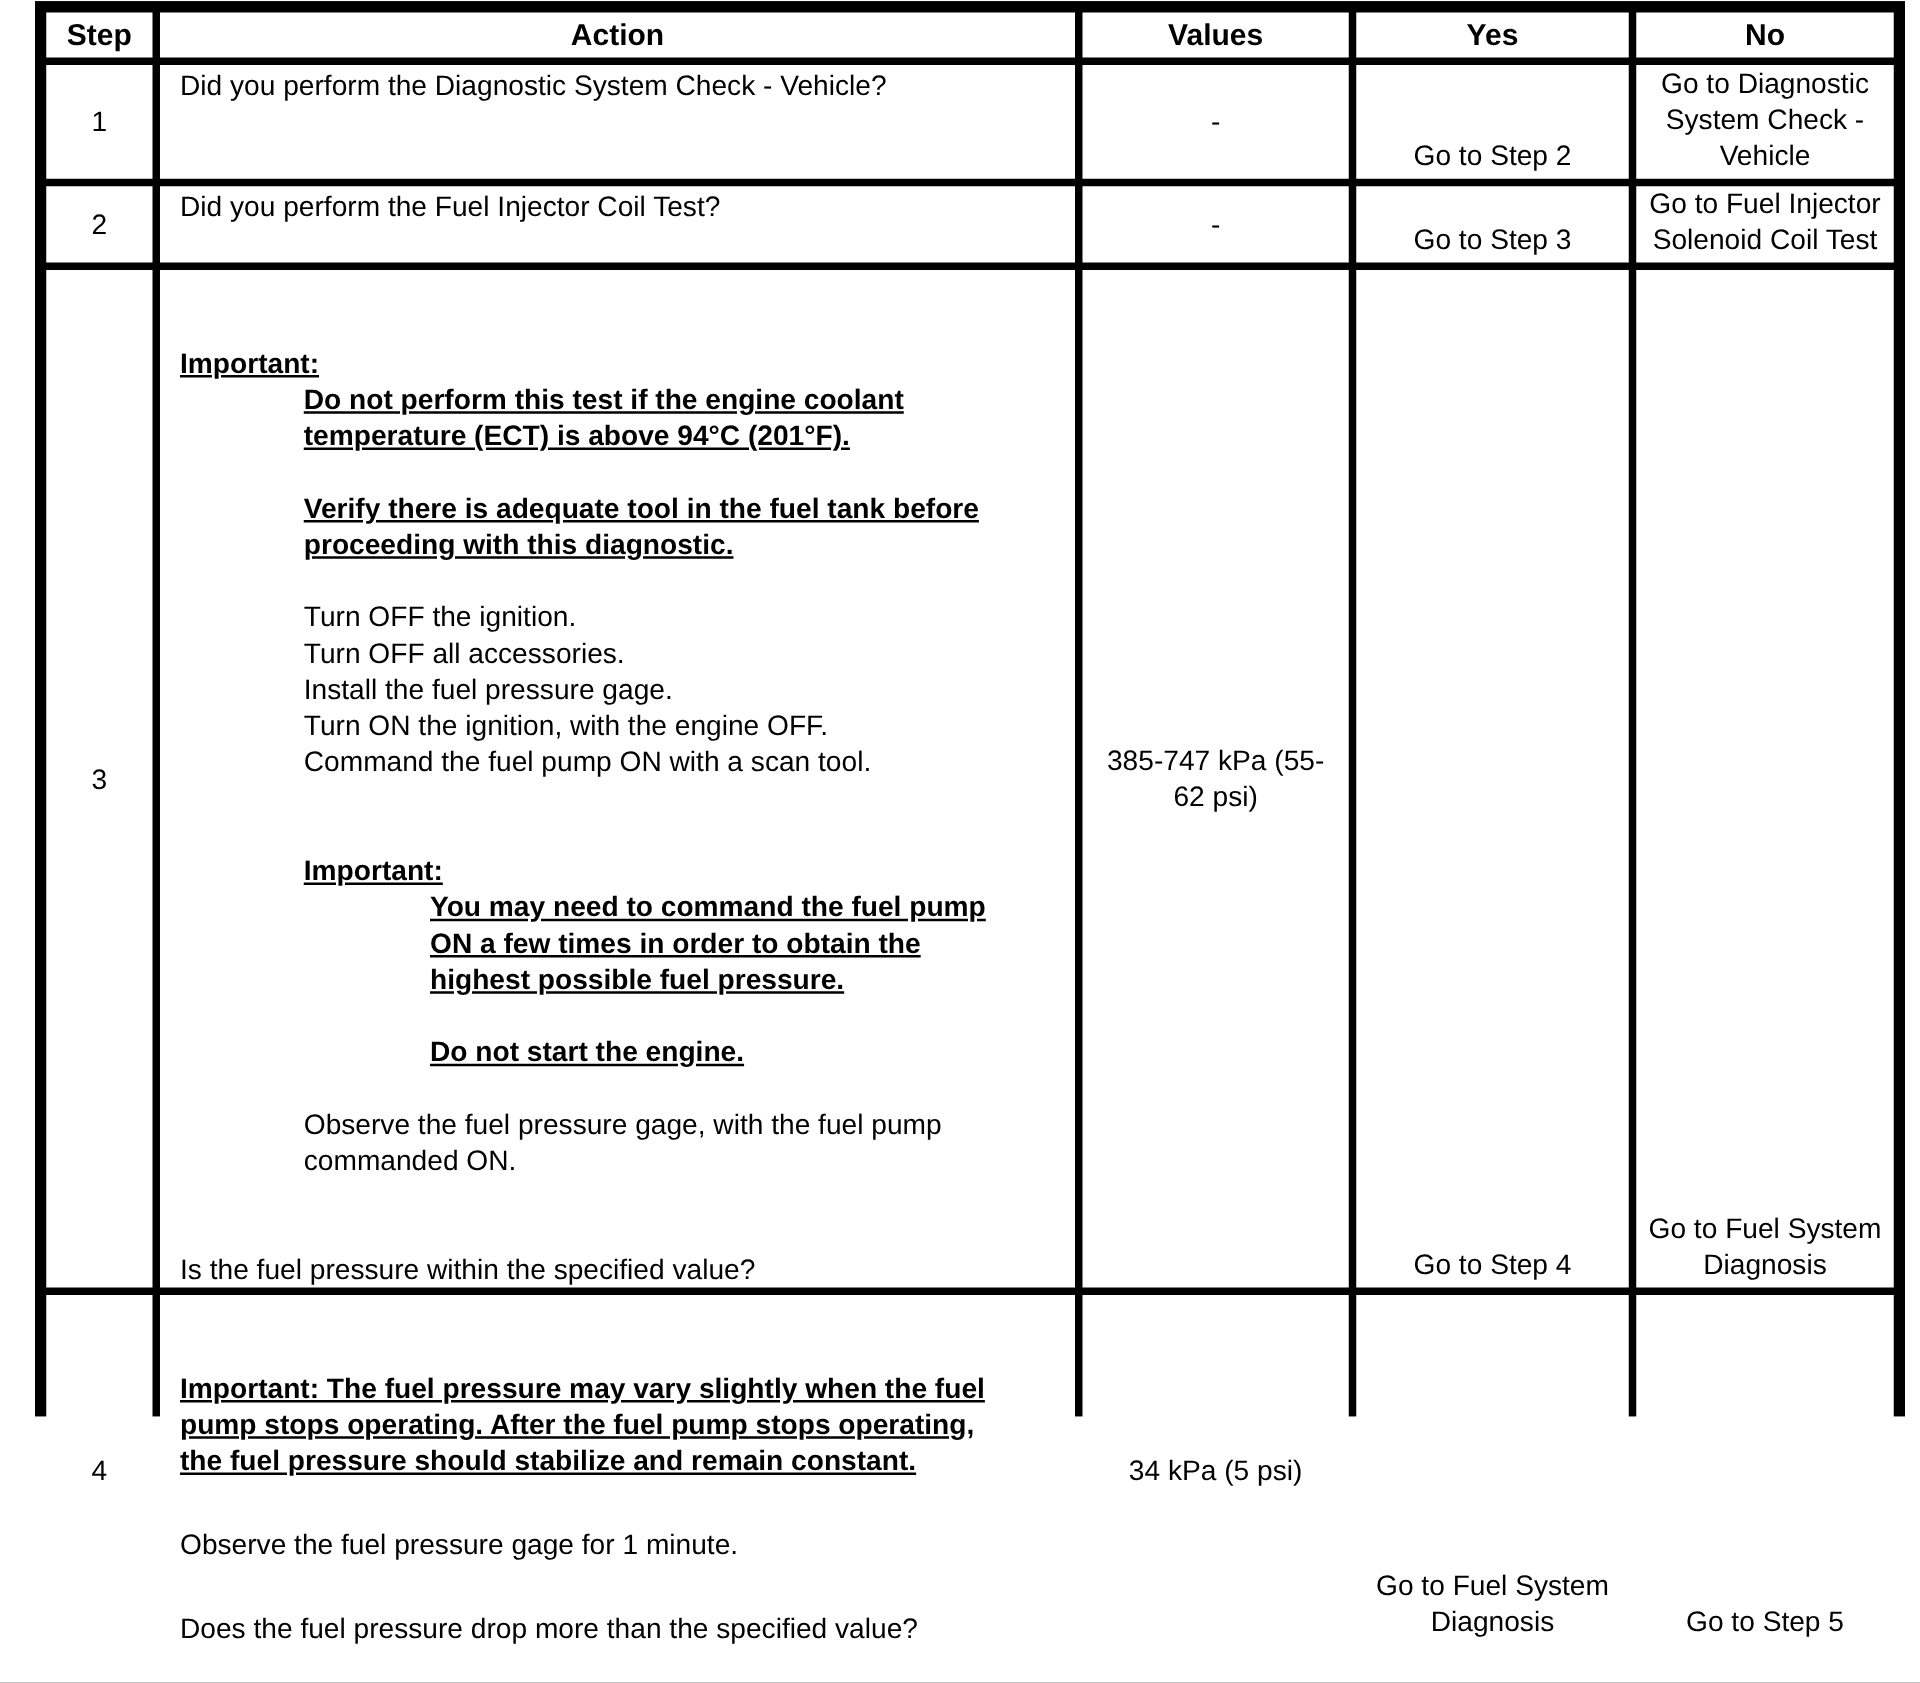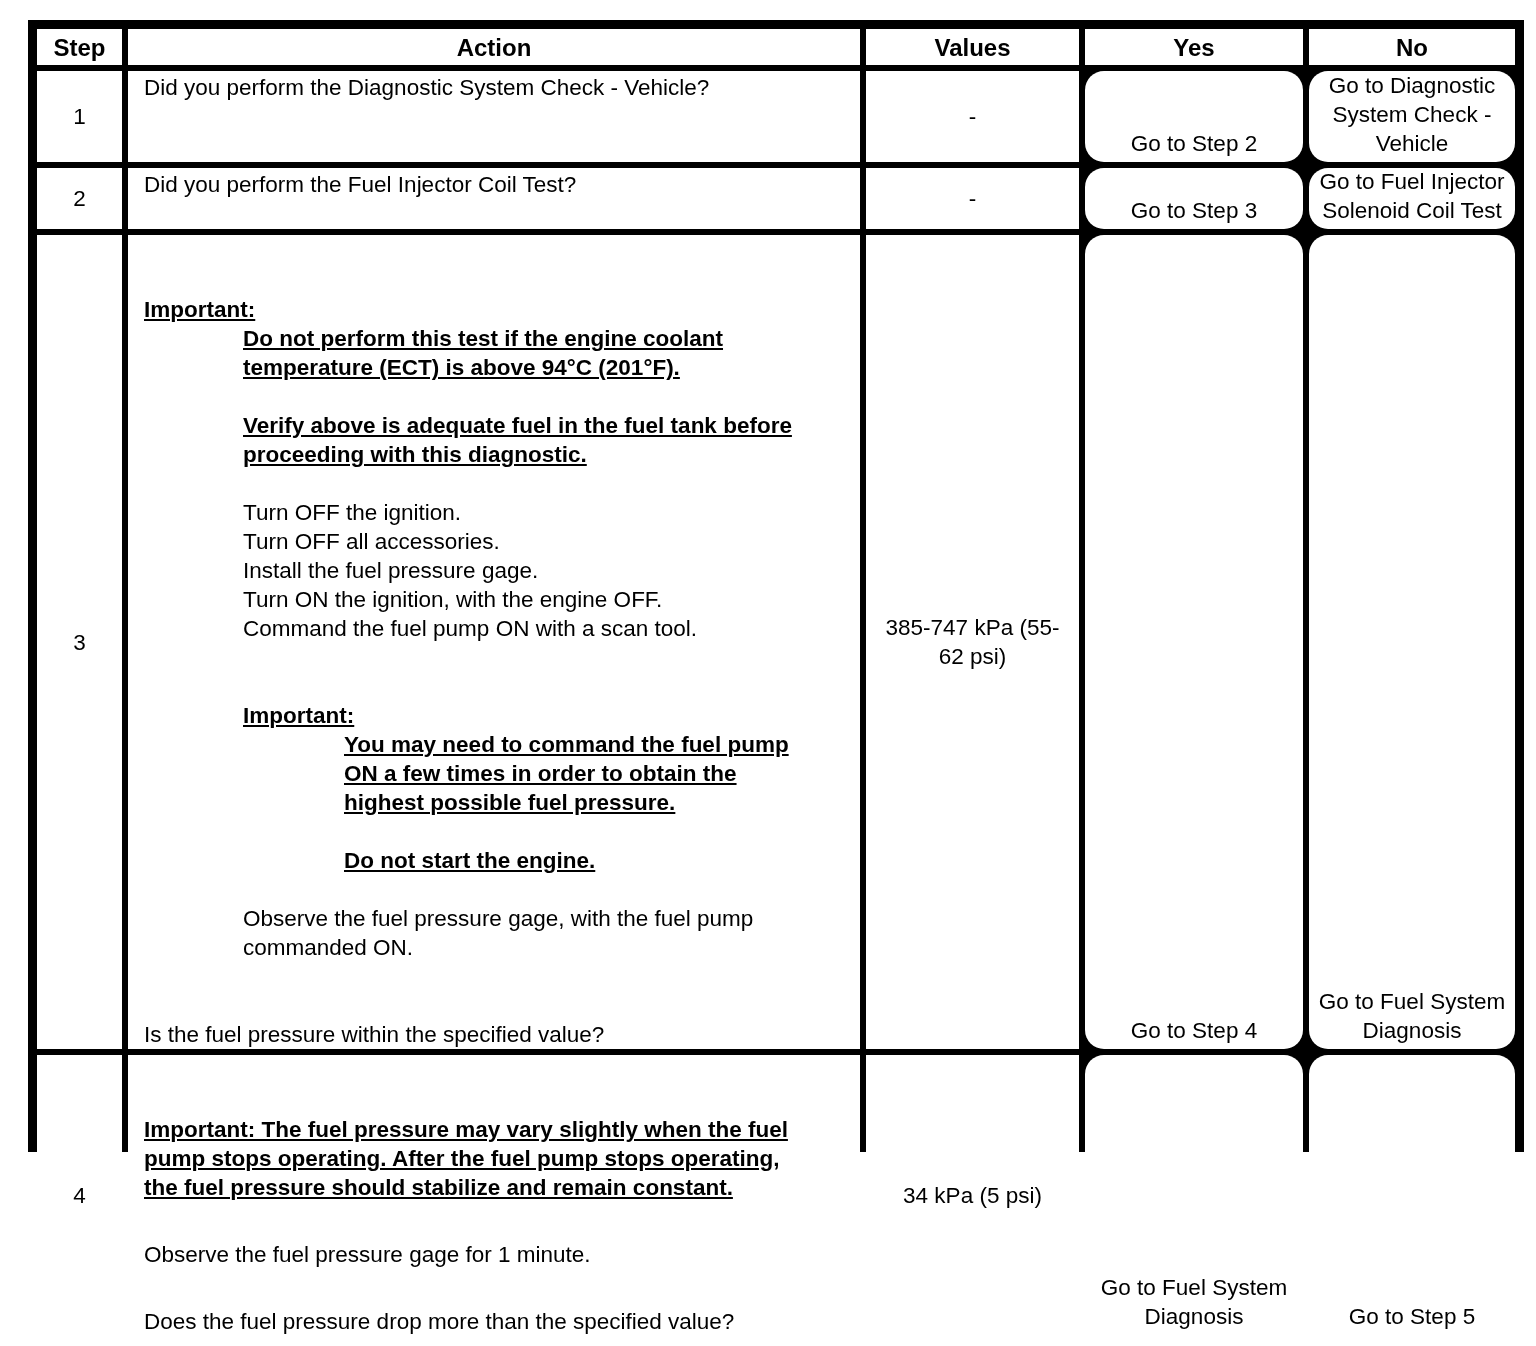--- a/index.html
+++ b/index.html
@@ -7,21 +7,21 @@
     padding: 0;
     background: #ffffff;
     width: 1536px;
     height: 1346px;
     font-family: "Liberation Sans", "DejaVu Sans", sans-serif;
     color: #000000;
   }
   .diag-table {
     position: absolute;
     left: 28px;
-    top: 20px;
+    top: 1px;
     width: 1496px;
     height: 1132px;
     box-sizing: border-box;
     background: #000000;
     border: 9px solid #000000;
     display: grid;
     grid-template-columns: 85px 732px 213px 218px 206px;
     grid-template-rows: 36px 91px 61px 814px 280px;
     gap: 6px;
   }
@@ -56,21 +56,20 @@
     justify-content: center;
     text-align: center;
   }
   .goto-cell {
     display: flex;
     flex-direction: column;
     align-items: center;
     justify-content: flex-end;
     text-align: center;
     padding-bottom: 4px;
-    border-radius: 19px;
   }
   .b   { font-weight: bold; text-decoration: underline; }
   .ind1 { margin-left: 99px; }
   .ind2 { margin-left: 200px; }
   .sp   { height: 29px; }
   .sp2  { height: 58px; }
   .splg { height: 38px; }
 </style>
 </head>
 <body>
@@ -130,21 +129,21 @@
 
   <div class="cell step-cell">
     <span>3</span>
   </div>
   <div class="cell action-cell">
     <div class="sp2"></div>
     <div class="b">Important:</div>
     <div class="b ind1">Do not perform this test if the engine coolant</div>
     <div class="b ind1">temperature (ECT) is above 94°C (201°F).</div>
     <div class="sp"></div>
-    <div class="b ind1">Verify above is adequate fuel in the fuel tank before</div>
+    <div class="b ind1">Verify there is adequate tool in the fuel tank before</div>
     <div class="b ind1">proceeding with this diagnostic.</div>
     <div class="sp"></div>
     <div class="ind1">Turn OFF the ignition.</div>
     <div class="ind1">Turn OFF all accessories.</div>
     <div class="ind1">Install the fuel pressure gage.</div>
     <div class="ind1">Turn ON the ignition, with the engine OFF.</div>
     <div class="ind1">Command the fuel pump ON with a scan tool.</div>
     <div class="sp2"></div>
     <div class="b ind1">Important:</div>
     <div class="b ind2">You may need to command the fuel pump</div>

